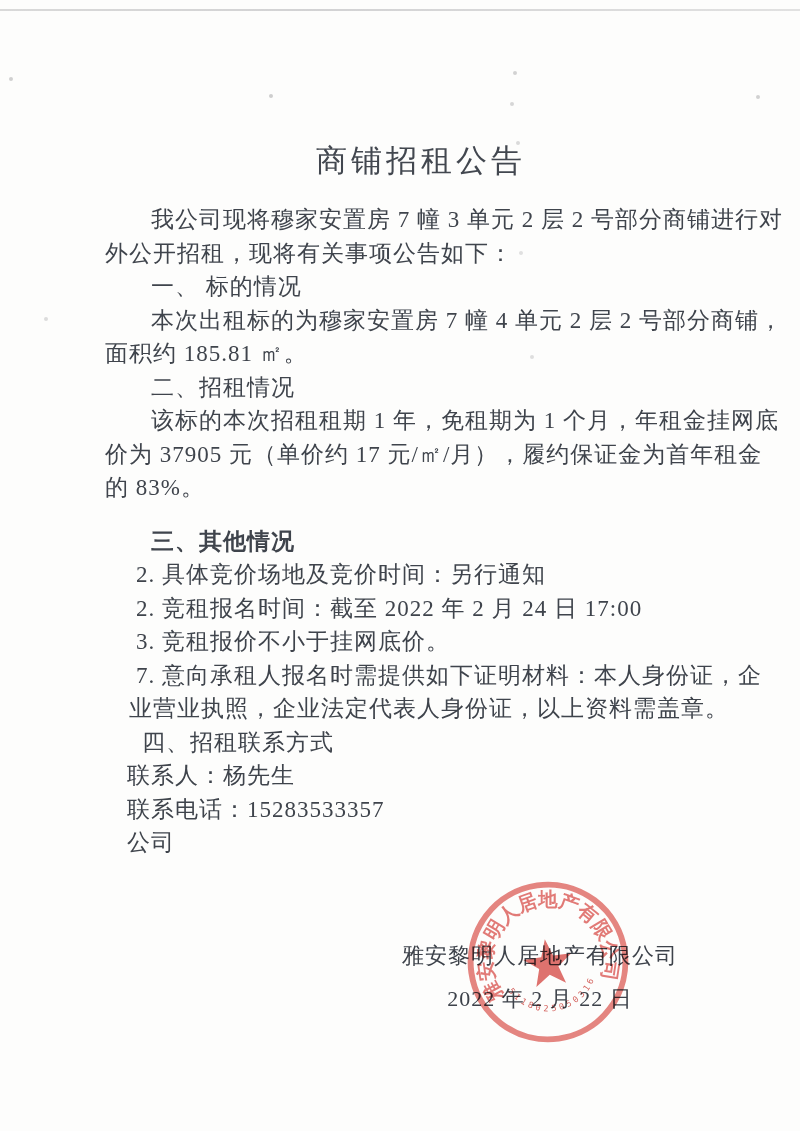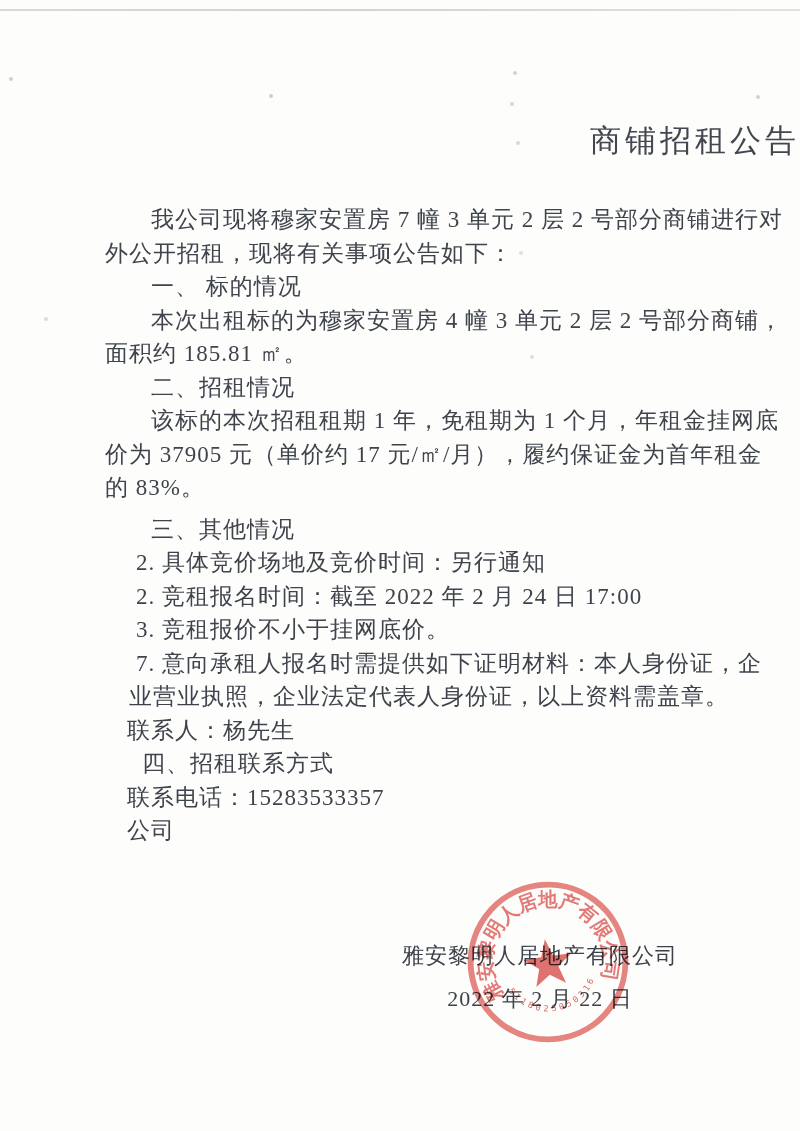--- a/index.html
+++ b/index.html
@@ -21,36 +21,36 @@
       514px 72px 0 1px #d2d2d2,
       511px 103px 0 1px #d6d6d6,
       517px 142px 0 1px #dadada,
       10px 78px 0 1px #d0d0d0,
       45px 318px 0 1px #dcdcdc,
       757px 96px 0 1px #d1d1d1,
       520px 252px 0 1px #e0e0e0,
       531px 356px 0 1px #dedede;
   }
   .title{
-    position:absolute;top:120px;left:0;width:100%;margin:0;
+    position:absolute;top:140px;left:0;width:100%;margin:0;
     box-sizing:border-box;padding-left:42px;
-    text-align:right;font-size:31px;font-weight:500;letter-spacing:4px;
+    text-align:center;font-size:31px;font-weight:500;letter-spacing:4px;
     color:#42474f;
   }
   .body-block{
     position:absolute;top:203px;left:105px;width:640px;
     font-size:23px;line-height:33.5px;letter-spacing:1px;
   }
   .line{white-space:nowrap;}
   .ind-para{margin-left:46px;}
   .ind-list{margin-left:31px;}
   .ind-listc{margin-left:24px;}
   .ind-four{margin-left:37px;}
   .ind-contact{margin-left:22px;}
-  .gap-before{margin-top:8px;}
+  .gap-before{margin-top:20px;font-weight:bold;}
   .signature{
     position:absolute;top:941px;left:380px;width:320px;
     text-align:center;font-size:22px;letter-spacing:1px;color:#3d424a;
   }
   .sig-date{margin-top:13px;}
   .stamp{
     position:absolute;left:463px;top:877px;width:170px;height:170px;
     mix-blend-mode:multiply;transform:rotate(-8deg);
   }
 </style>
@@ -61,34 +61,34 @@
 
   <div class="scan-edge"></div>
   <div class="specks"></div>
 
   <h1 class="title">商铺招租公告</h1>
 
   <div class="body-block">
     <div class="line ind-para">我公司现将穆家安置房 7 幢 3 单元 2 层 2 号部分商铺进行对</div>
     <div class="line">外公开招租，现将有关事项公告如下：</div>
     <div class="line ind-para">一、 标的情况</div>
-    <div class="line ind-para">本次出租标的为穆家安置房 4 幢 3 单元 2 层 2 号部分商铺，</div>
+    <div class="line ind-para">本次出租标的为穆家安置房 7 幢 4 单元 2 层 2 号部分商铺，</div>
     <div class="line">面积约 185.81 ㎡。</div>
     <div class="line ind-para">二、招租情况</div>
     <div class="line ind-para">该标的本次招租租期 1 年，免租期为 1 个月，年租金挂网底</div>
     <div class="line">价为 37905 元（单价约 17 元/㎡/月），履约保证金为首年租金</div>
     <div class="line">的 83%。</div>
     <div class="line ind-para gap-before">三、其他情况</div>
     <div class="line ind-list">2. 具体竞价场地及竞价时间：另行通知</div>
     <div class="line ind-list">2. 竞租报名时间：截至 2022 年 2 月 24 日 17:00</div>
     <div class="line ind-list">3. 竞租报价不小于挂网底价。</div>
     <div class="line ind-list">7. 意向承租人报名时需提供如下证明材料：本人身份证，企</div>
     <div class="line ind-listc">业营业执照，企业法定代表人身份证，以上资料需盖章。</div>
+    <div class="line ind-four">四、招租联系方式</div>
     <div class="line ind-contact">联系人：杨先生</div>
-    <div class="line ind-four">四、招租联系方式</div>
     <div class="line ind-contact">联系电话：15283533357</div>
     <div class="line ind-contact">公司</div>
   </div>
 
   <div class="signature">
     <div class="sig-company">雅安黎明人居地产有限公司</div>
     <div class="sig-date">2022 年 2 月 22 日</div>
   </div>
 
   <div class="stamp">

